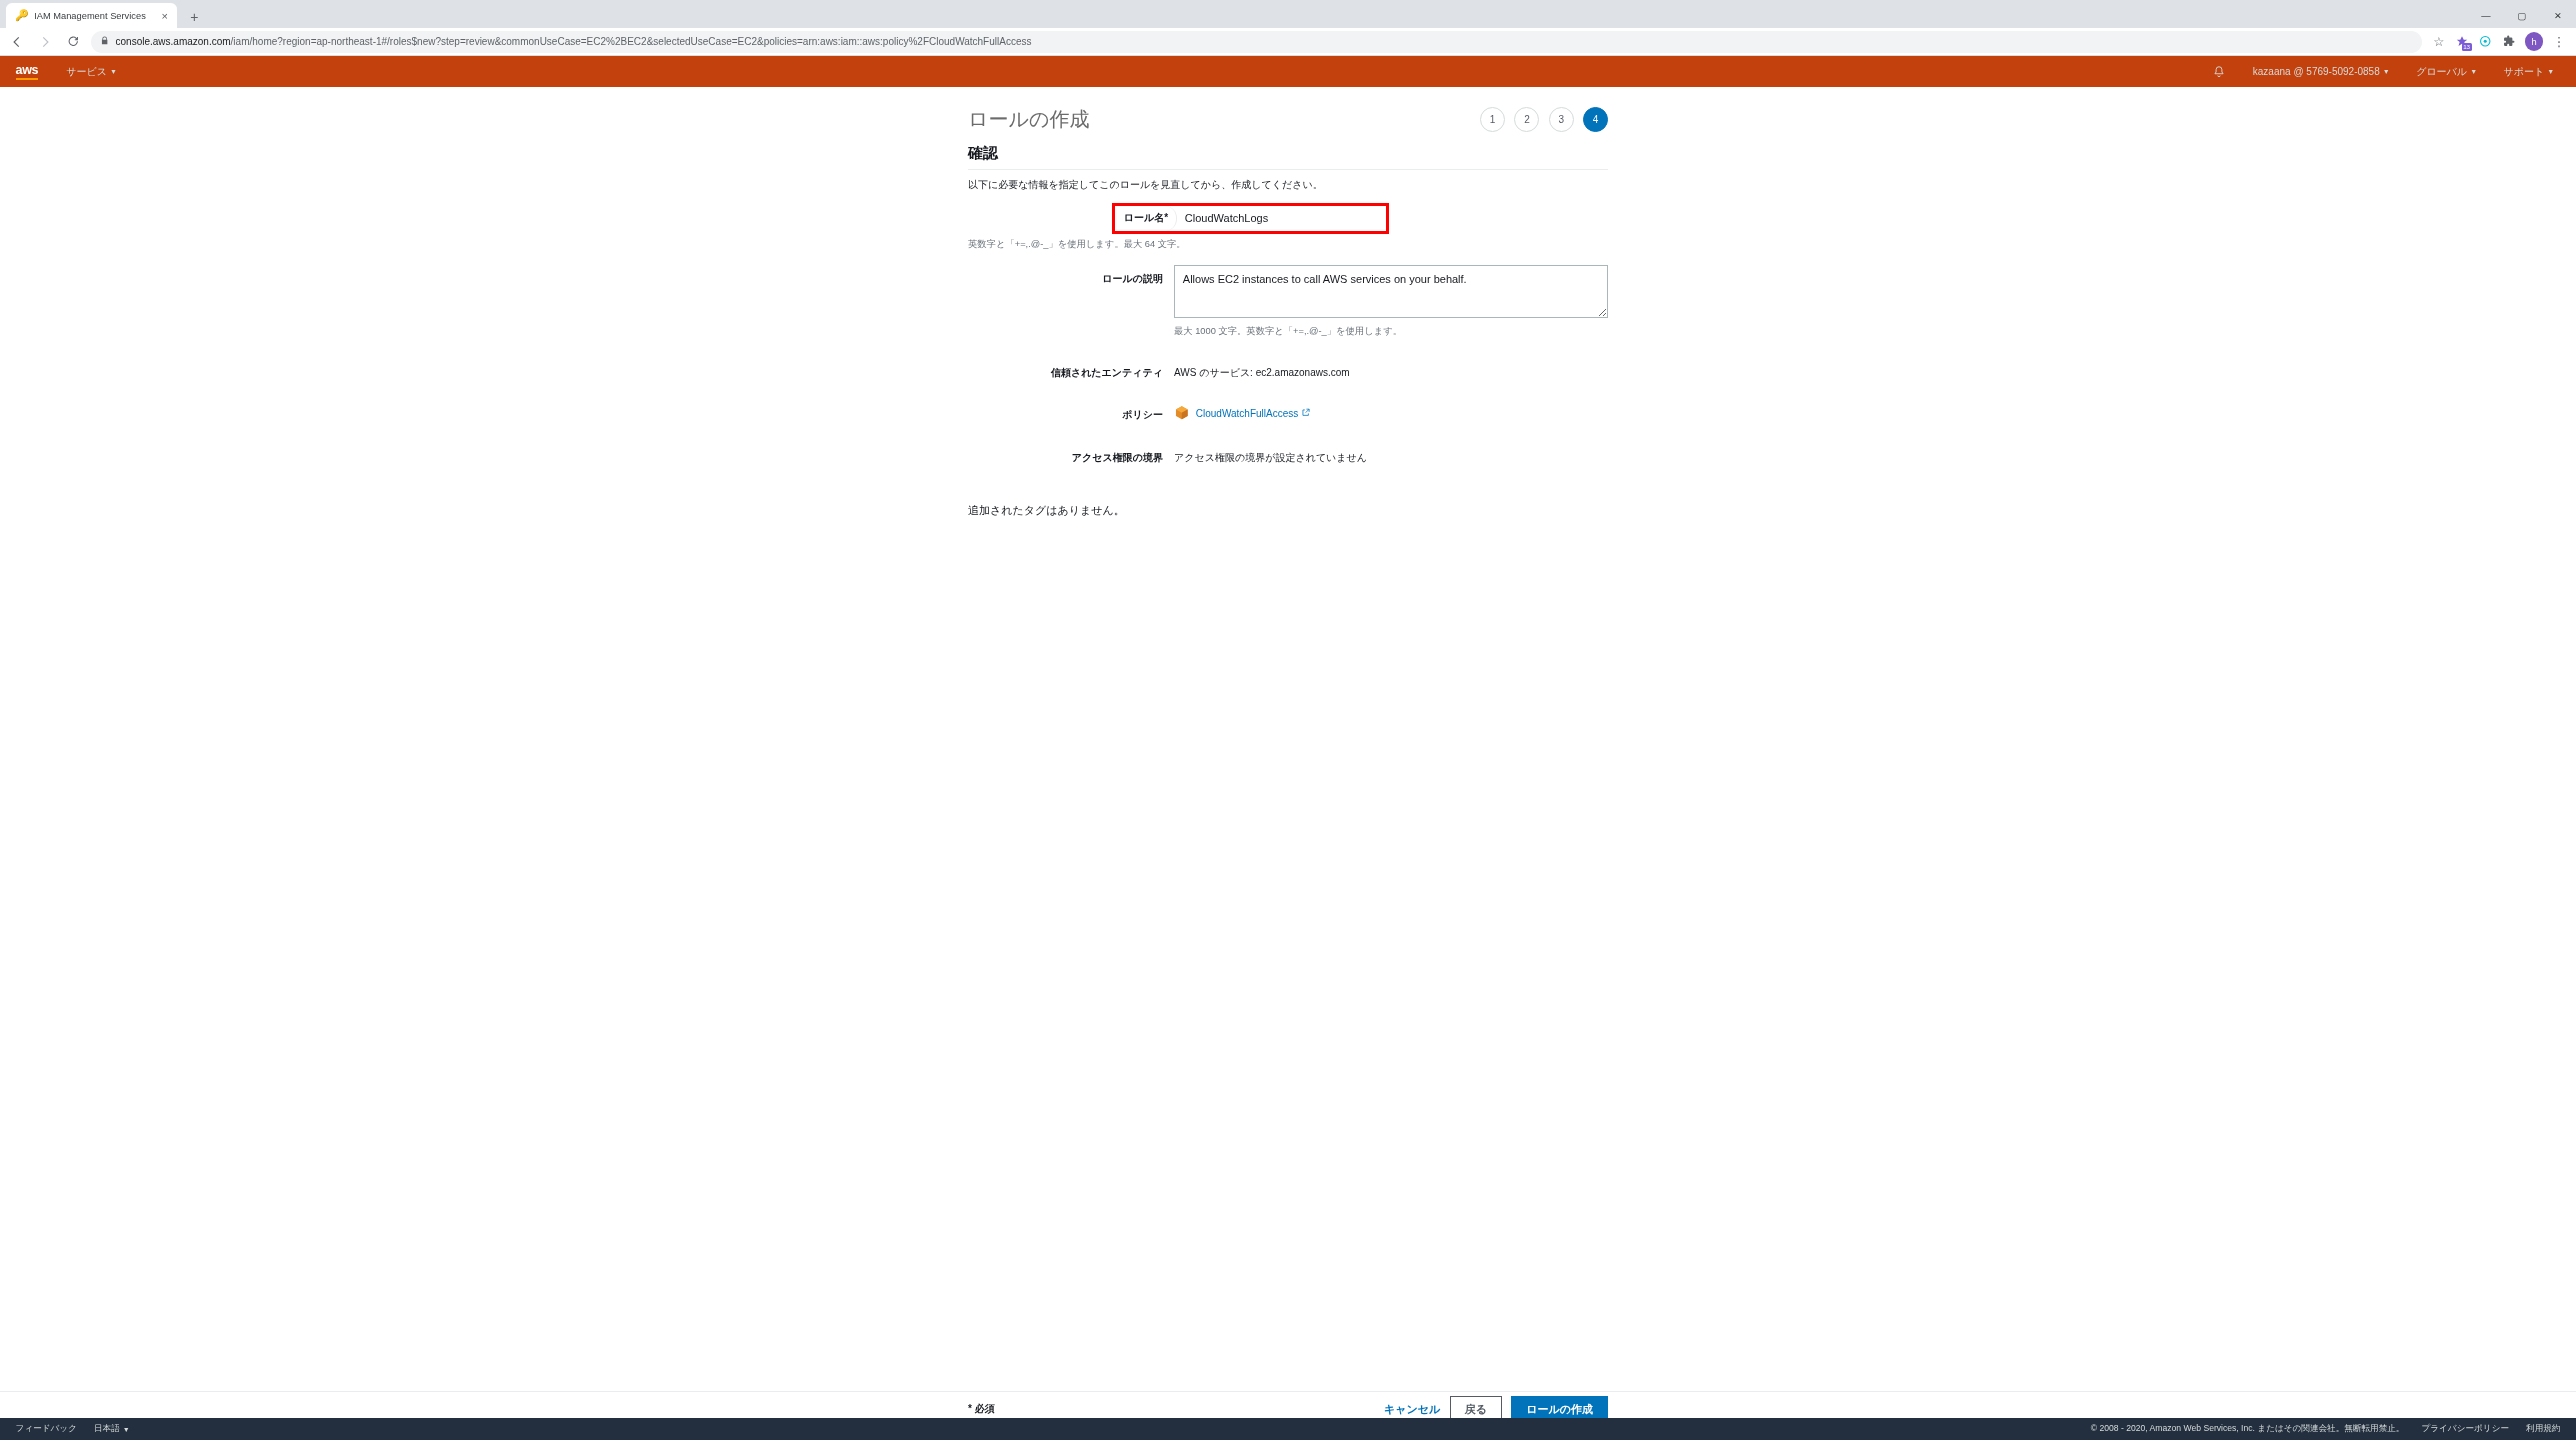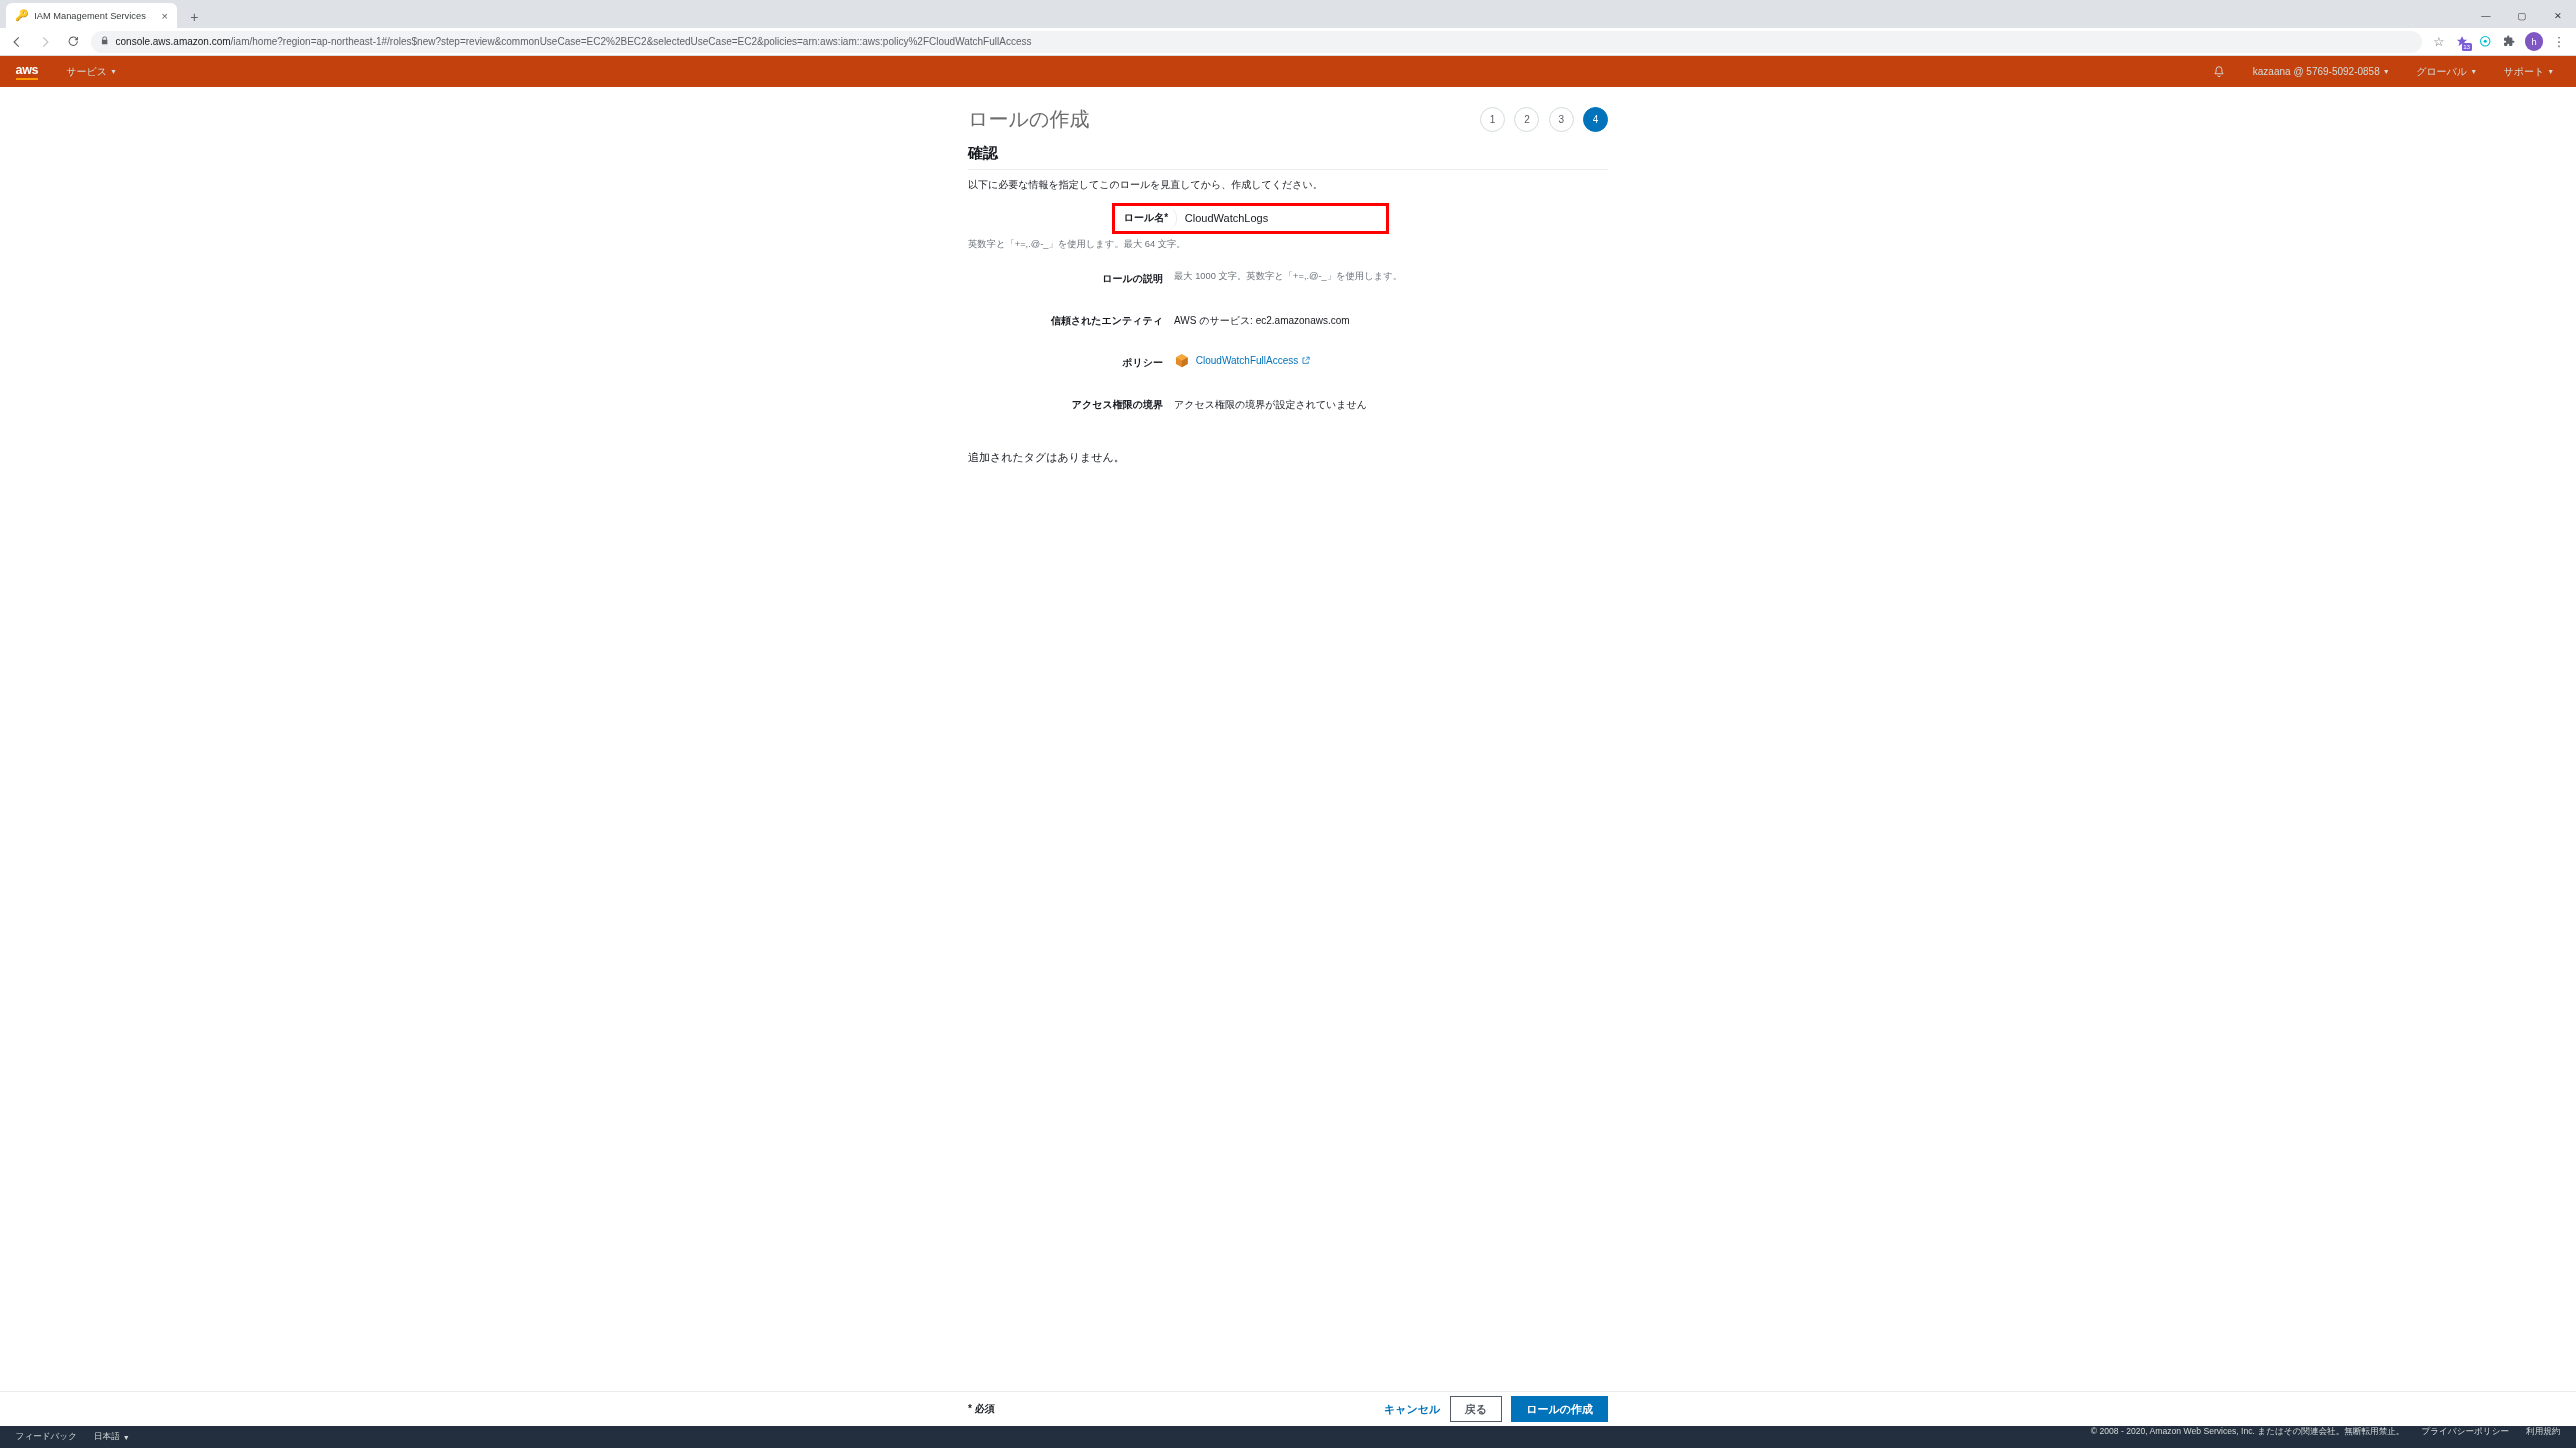--- a/index.html
+++ b/index.html
@@ -68,21 +68,21 @@
 
 .action-bar { position:fixed; left:0; right:0; bottom:22px; border-top:0.8px solid #eaeded; background:#fff; }
 .action-bar-inner { max-width:640px; margin:0 auto; display:flex; align-items:center; height:34px; }
 .required-note { font-size:10px; font-weight:bold; color:#16191f; }
 .action-buttons { margin-left:auto; display:flex; gap:9.3px; align-items:center; }
 .btn-cancel { color:#0073bb; background:none; border:none; font-size:11px; cursor:pointer; font-weight:bold;}
 .btn-back { background:#fff; border:0.8px solid #545b64; color:#545b64; padding:4.7px 14px; font-size:11px; cursor:pointer; font-weight:bold;}
 .btn-primary { background:#0073bb; border:0.8px solid #0073bb; color:#fff; padding:4.7px 14px; font-size:11px; cursor:pointer; font-weight:bold;}
 
 
-.aws-footer { position:fixed; left:0; right:0; bottom:0; background:#232f3e; color:#d5dbdb; height:22px; display:flex; padding:0 15.6px; font-size:8.6px; }
+.aws-footer { position:fixed; left:0; right:0; bottom:8px; background:#232f3e; color:#d5dbdb; height:22px; display:flex; align-items:center; padding:0 15.6px; font-size:8.6px; }
 .aws-footer .footer-item { margin-right:17px; display:flex; align-items:center; gap:3.1px; }
 .aws-footer .footer-right { margin-left:auto; display:flex; gap:17px; }
 .aws-footer a { color:#d5dbdb; text-decoration:none; }
 </style>
 </head>
 <body>
 
 <div class="browser-chrome">
   <div class="tab-strip">
     <div class="tab">
@@ -198,20 +198,21 @@
       <div class="role-name-wrap">
         <div class="inner-label">ロール名*</div>
         <input type="text" value="CloudWatchLogs" style="">
       </div>
     </div>
     <div style="" class="field-hint">英数字と「+=,.@-_」を使用します。最大 64 文字。</div>
 
     <div class="form-row" style="margin-top:14px;">
       <div class="form-label">ロールの説明</div>
       <div class="form-field">
+        <textarea class="role-desc-ta" style="">Allows EC2 instances to call AWS services on your behalf.</textarea>
         <div class="field-hint">最大 1000 文字。英数字と「+=,.@-_」を使用します。</div>
       </div>
     </div>
 
     <div class="form-row" style="margin-top:22px;">
       <div class="form-label">信頼されたエンティティ</div>
       <div class="form-field plain-value">AWS のサービス: ec2.amazonaws.com</div>
     </div>
 
     <div class="form-row" style="margin-top:22px;">

